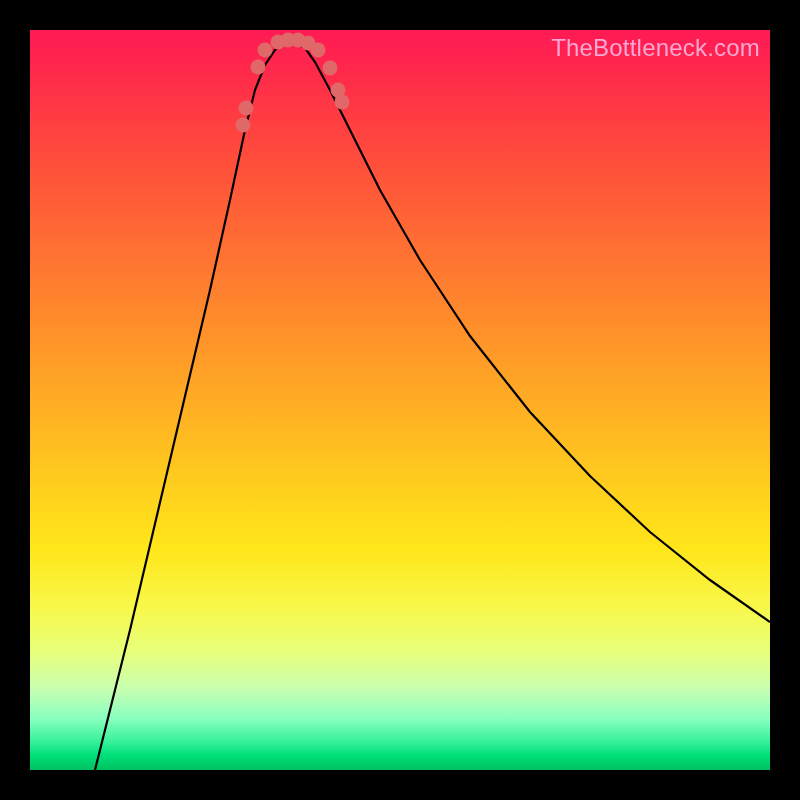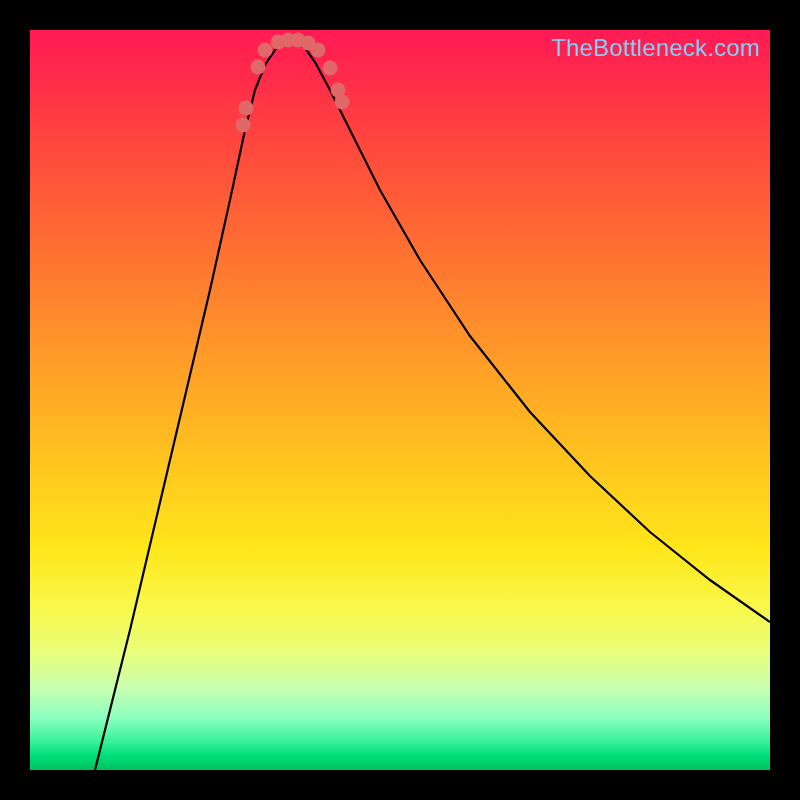--- a/index.html
+++ b/index.html
@@ -40,21 +40,21 @@
       #8affc0 93%,
       #3cf29a 96%,
       #00e07a 98%,
       #00c060 100%
     );
   }
   .watermark {
     position: absolute;
     top: 4px;
     right: 10px;
-    color: #7dd3fc;
+    color: #f9a8d4;
     font-size: 24px;
     font-weight: 500;
     letter-spacing: 0.2px;
   }
   svg.curve {
     position: absolute;
     left: 0;
     top: 0;
     width: 740px;
     height: 740px;

